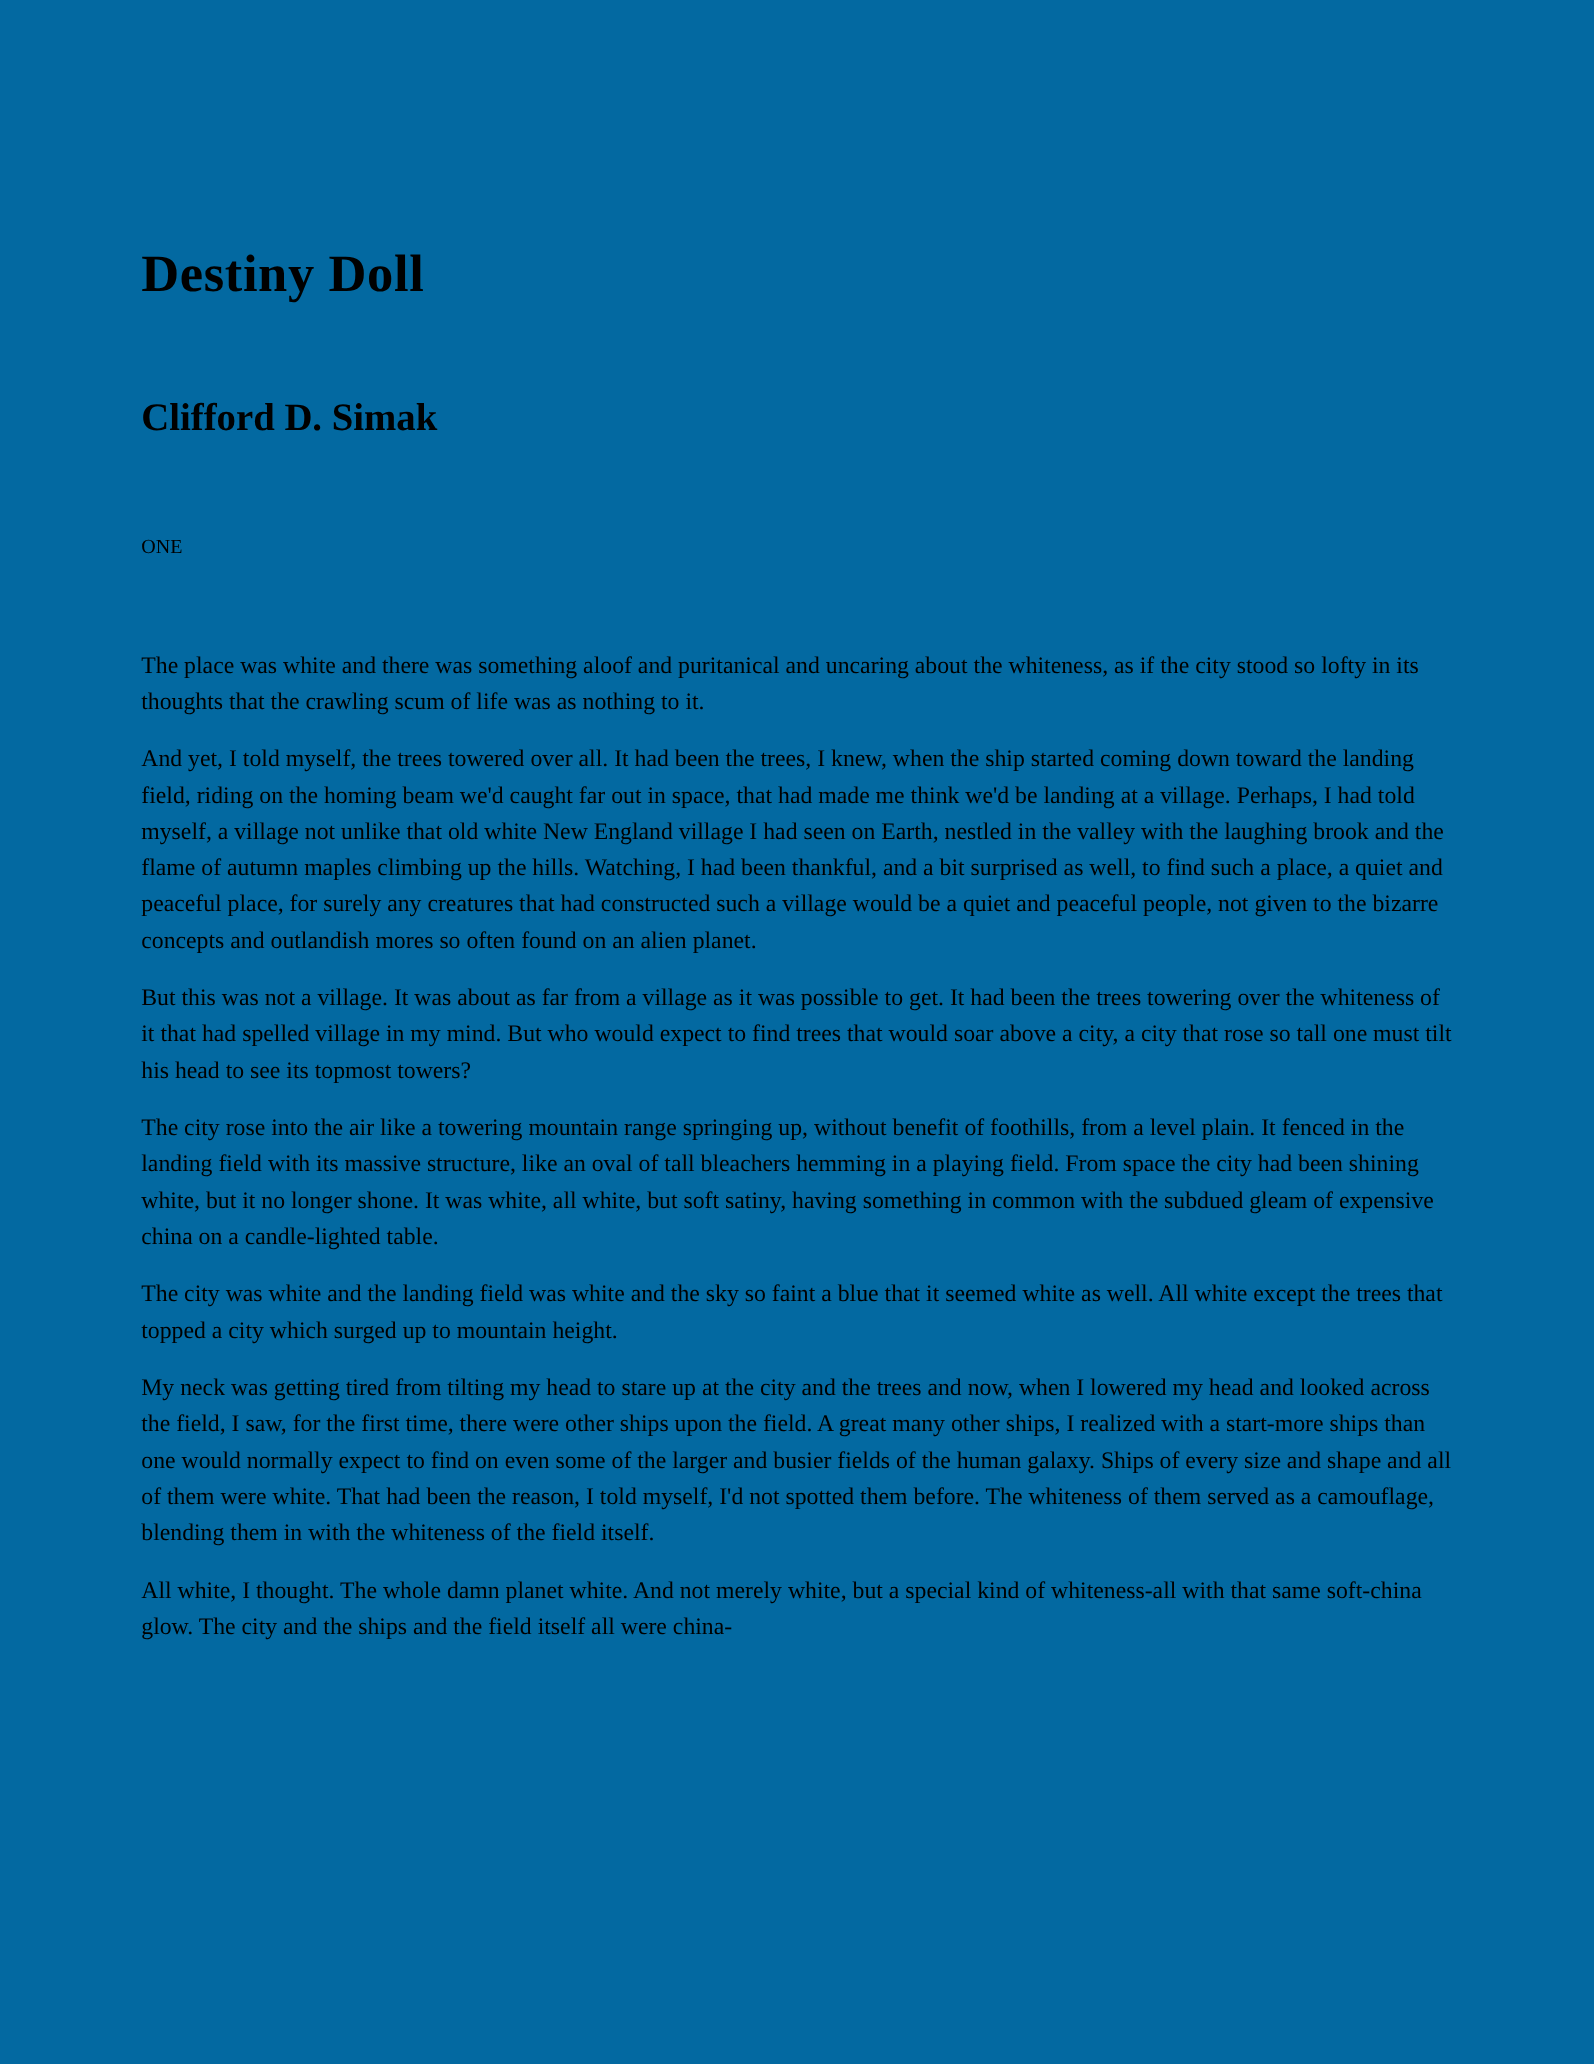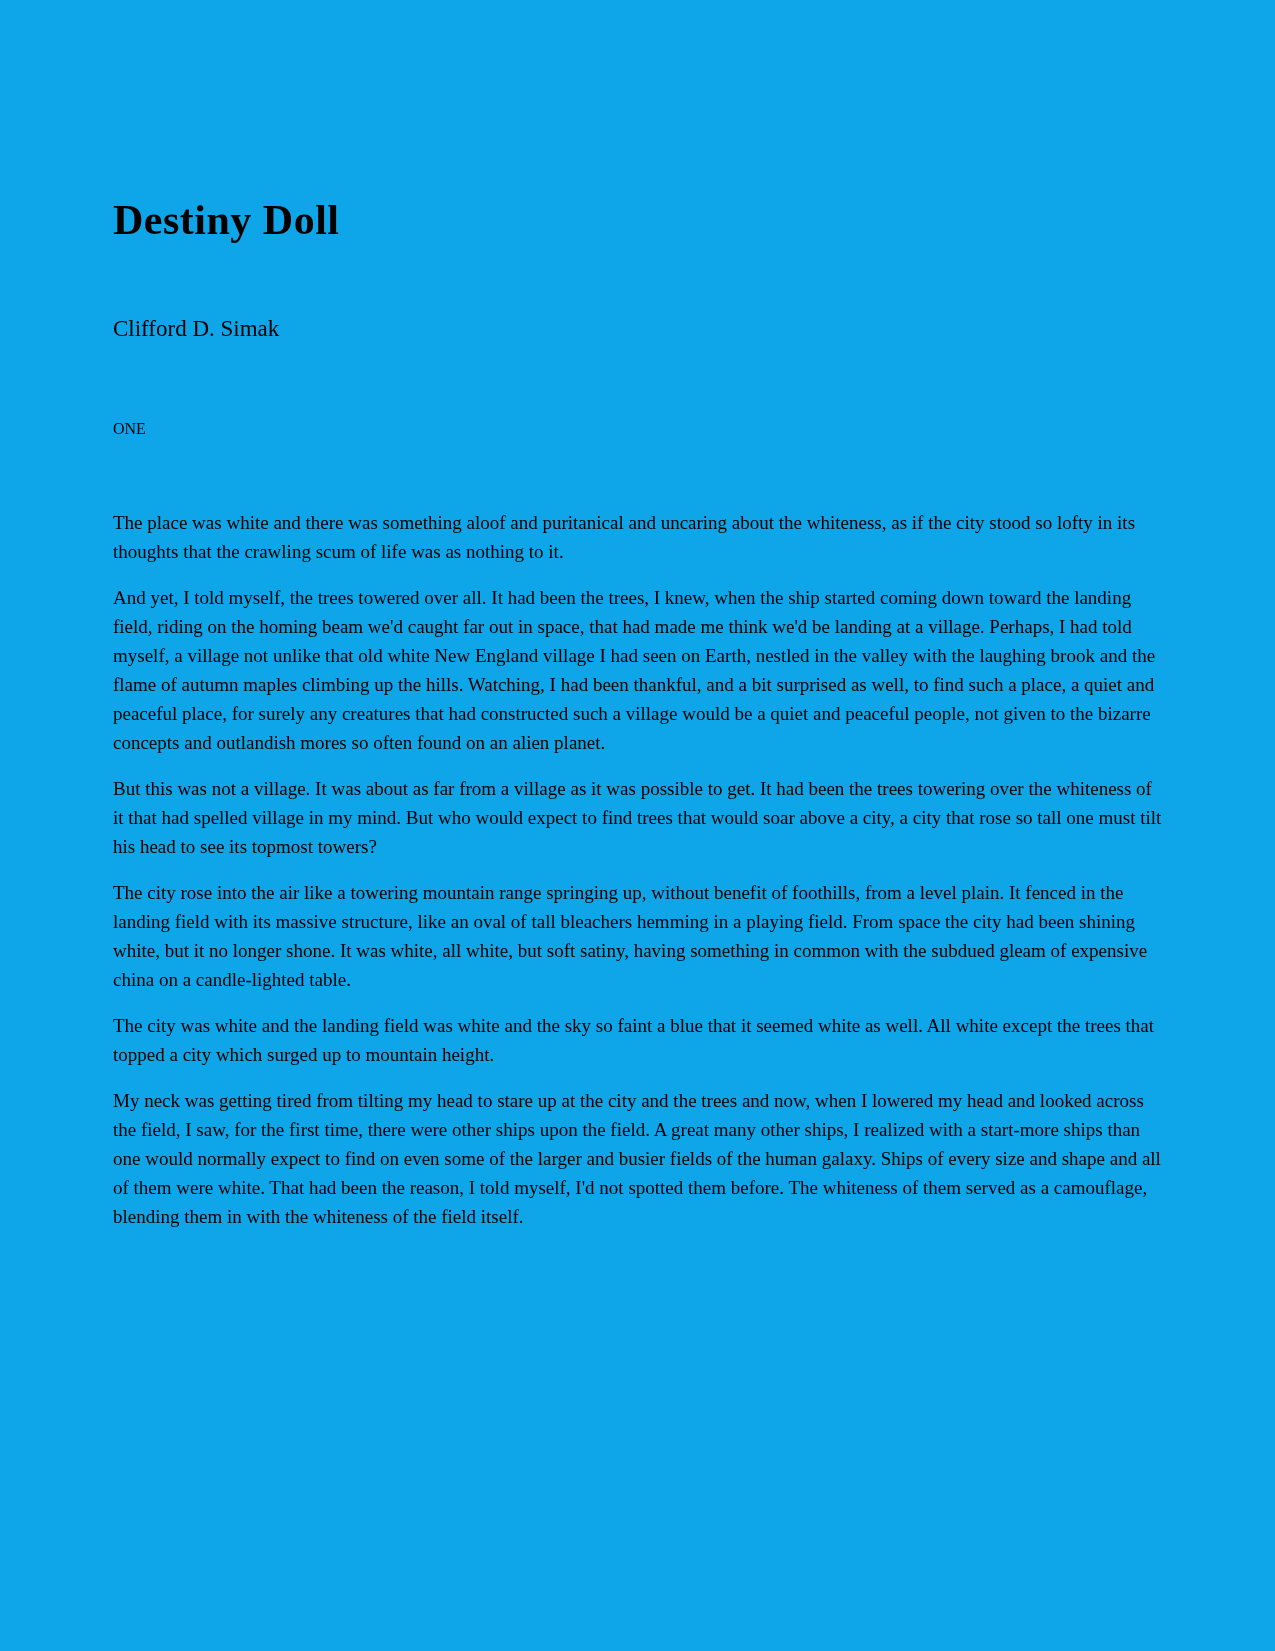--- a/index.html
+++ b/index.html
@@ -4,37 +4,37 @@
   <style>
     html, body {
       margin: 0;
       padding: 0;
       background: #ffffff;
     }
     .page {
       position: relative;
       width: 1275px;
       height: 1651px;
-      background: #0ea5e9;
+      background: #0369a1;
       box-sizing: border-box;
       padding: 197px 112px 0 113px;
       font-family: "Liberation Serif", serif;
       color: #000000;
       overflow: hidden;
     }
     .title {
       font-size: 42px;
       font-weight: bold;
       margin: 0;
       line-height: 1.1;
       letter-spacing: 0.5px;
     }
     .author {
-      font-size: 23px;
-      font-weight: normal;
+      font-size: 31px;
+      font-weight: bold;
       margin: 72px 0 0 0;
       line-height: 1.2;
     }
     .chapter {
       font-size: 16px;
       font-weight: normal;
       margin: 76px 0 0 0;
       line-height: 1.2;
     }
     .body-text {
@@ -57,14 +57,15 @@
 
   <div class="chapter">ONE</div>
 
   <div class="body-text">
     <p>The place was white and there was something aloof and puritanical and uncaring about the whiteness, as if the city stood so lofty in its thoughts that the crawling scum of life was as nothing to it.</p>
     <p>And yet, I told myself, the trees towered over all. It had been the trees, I knew, when the ship started coming down toward the landing field, riding on the homing beam we'd caught far out in space, that had made me think we'd be landing at a village. Perhaps, I had told myself, a village not unlike that old white New England village I had seen on Earth, nestled in the valley with the laughing brook and the flame of autumn maples climbing up the hills. Watching, I had been thankful, and a bit surprised as well, to find such a place, a quiet and peaceful place, for surely any creatures that had constructed such a village would be a quiet and peaceful people, not given to the bizarre concepts and outlandish mores so often found on an alien planet.</p>
     <p>But this was not a village. It was about as far from a village as it was possible to get. It had been the trees towering over the whiteness of it that had spelled village in my mind. But who would expect to find trees that would soar above a city, a city that rose so tall one must tilt his head to see its topmost towers?</p>
     <p>The city rose into the air like a towering mountain range springing up, without benefit of foothills, from a level plain. It fenced in the landing field with its massive structure, like an oval of tall bleachers hemming in a playing field. From space the city had been shining white, but it no longer shone. It was white, all white, but soft satiny, having something in common with the subdued gleam of expensive china on a candle-lighted table.</p>
     <p>The city was white and the landing field was white and the sky so faint a blue that it seemed white as well. All white except the trees that topped a city which surged up to mountain height.</p>
     <p>My neck was getting tired from tilting my head to stare up at the city and the trees and now, when I lowered my head and looked across the field, I saw, for the first time, there were other ships upon the field. A great many other ships, I realized with a start-more ships than one would normally expect to find on even some of the larger and busier fields of the human galaxy. Ships of every size and shape and all of them were white. That had been the reason, I told myself, I'd not spotted them before. The whiteness of them served as a camouflage, blending them in with the whiteness of the field itself.</p>
+    <p>All white, I thought. The whole damn planet white. And not merely white, but a special kind of whiteness-all with that same soft-china glow. The city and the ships and the field itself all were china-</p>
   </div>
 </div>
 
 </body></html>

